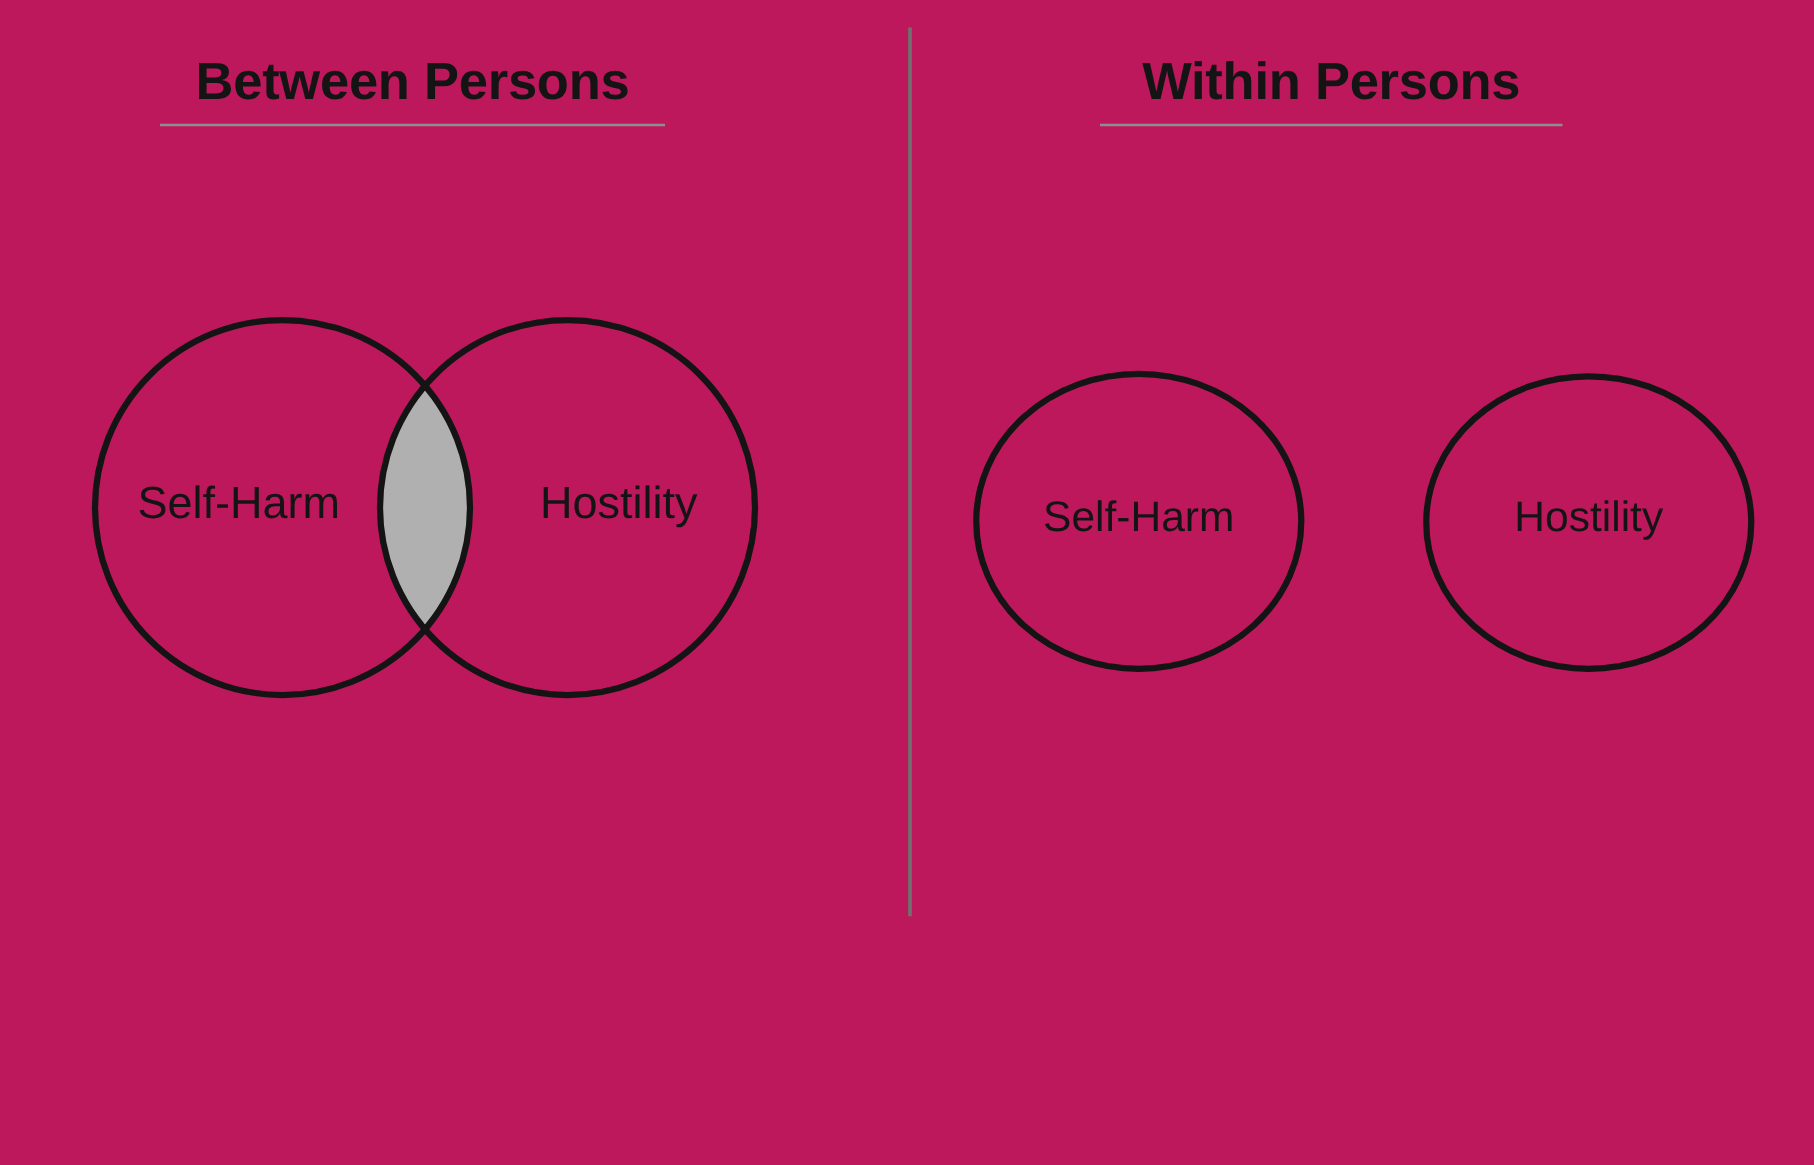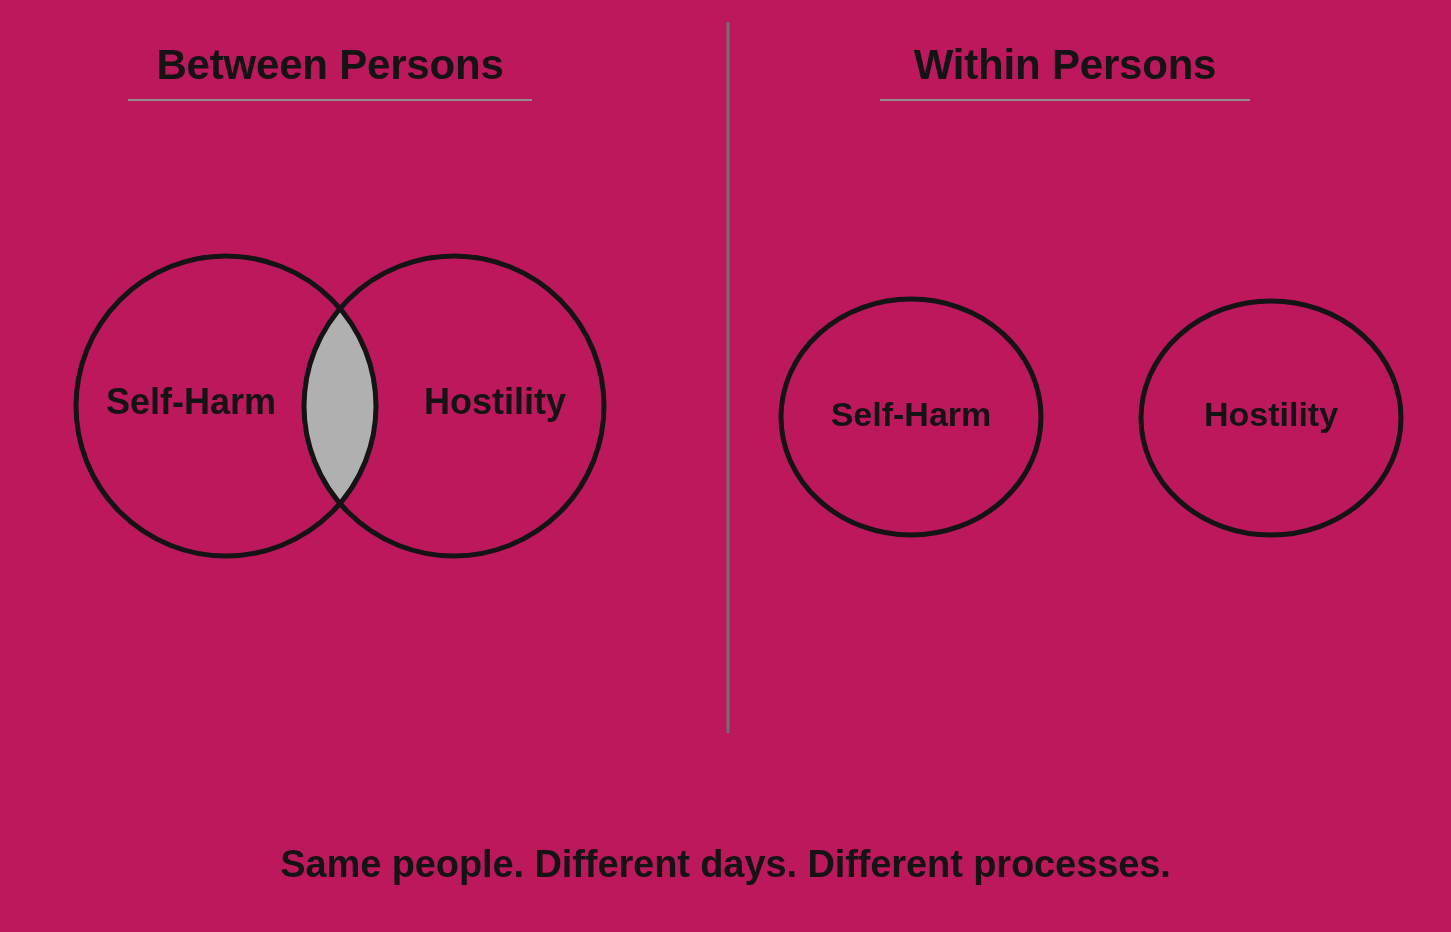--- a/index.html
+++ b/index.html
@@ -55,21 +55,21 @@
   #title-within {
     left: 880px;
     top: 44px;
     width: 370px;
     text-align: center;
   }
   .circle-label {
     position: absolute;
     text-align: center;
     font-family: "Liberation Sans", sans-serif;
-    font-weight: 700;
+    font-weight: 400;
     color: #141414;
     white-space: nowrap;
     line-height: 1.0;
   }
   #label-bp-selfharm {
     left: 96px;
     top: 384px;
     width: 190px;
     font-size: 36px;
   }
@@ -147,15 +147,14 @@
   </div>
 
   <div class="circle-label" id="label-bp-selfharm">Self-Harm</div>
 
   <div class="circle-label" id="label-bp-hostility">Hostility</div>
 
   <div class="circle-label" id="label-wp-selfharm">Self-Harm</div>
 
   <div class="circle-label" id="label-wp-hostility">Hostility</div>
 
-  <div id="caption">Same people. Different days. Different processes.</div>
 
 </div>
 
 </body></html>

